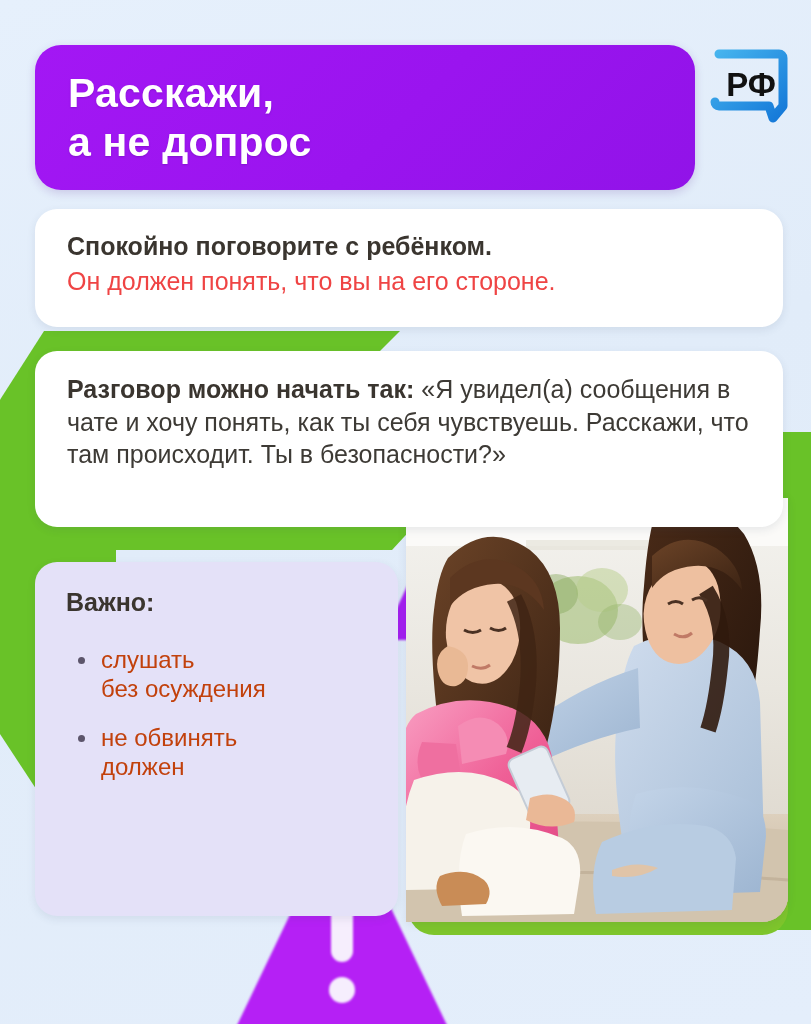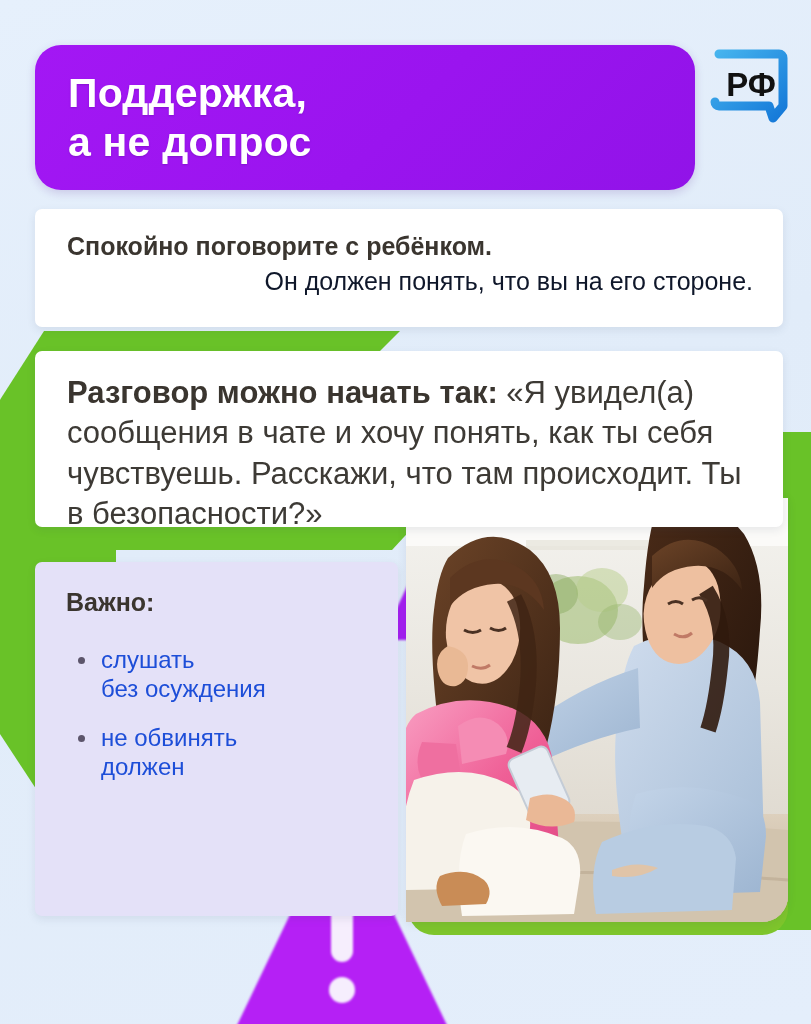--- a/index.html
+++ b/index.html
@@ -114,21 +114,21 @@
     width:88px; height:92px;
     z-index:7;
     text-align:right;
   }
   .logo svg { display:block; }
 
   
   .card {
     position:absolute;
     background:#ffffff;
-    border-radius:7px;
+    border-radius:22px;
     box-shadow:0 3px 9px rgba(50,70,100,.10);
     z-index:5;
   }
   .card-1 {
     left:35px; top:209px;
     width:748px; height:118px;
     padding:22px 30px 0 32px;
   }
   .card-2 {
     left:35px; top:351px;
@@ -142,43 +142,42 @@
     padding:26px 18px 0 31px;
   }
 
   .lead {
     color:#3a352f;
     font-size:25px;
     font-weight:bold;
     line-height:1.24;
   }
   .sub {
-    color:#0f172a;
+    color:#ef4444;
     font-size:25px;
     line-height:1.30;
     margin-top:3px;
-    text-align:right;
   }
   .quote-body {
     color:#3d3a35;
-    font-size:31px;
+    font-size:25px;
     line-height:1.30;
   }
   .quote-body b { color:#3a352f; font-weight:bold; }
 
   .important-title {
     color:#3a352f;
     font-size:25px;
     font-weight:bold;
     margin-bottom:28px;
   }
   .bullets { list-style:none; }
   .bullets li {
     position:relative;
-    color:#1d4ed8;
+    color:#c2410c;
     font-size:24px;
     line-height:1.22;
     padding-left:35px;
     margin-bottom:19px;
     white-space:pre-line;
   }
   .bullets li::before {
     content:"";
     position:absolute;
     left:12px; top:12px;
@@ -307,21 +306,21 @@
 
       <path d="M34 378 q26 -10 44 4 q10 10 2 24 l-44 2 q-10 -18 -2 -30 Z" fill="#c98c56"></path>
 
       <rect x="112" y="252" width="42" height="66" rx="7" transform="rotate(-24 133 285)" fill="#e7ecf2" stroke="#c4ccd6" stroke-width="2"></rect>
       <path d="M124 300 q20 -8 36 2 q12 8 8 22 q-24 10 -48 -2 Z" fill="#eab896"></path>
     </svg>
   </div>
   <div class="green-under-photo"></div>
 
   <div class="header">
-    <div class="header-title">Поддержка,
+    <div class="header-title">Расскажи,
 а не допрос</div>
   </div>
 
   <div class="logo">
     <svg width="88" height="92" viewBox="0 0 88 92">
       <defs>
         <linearGradient id="lg" x1="0" y1="0" x2="1" y2="1">
           <stop offset="0%" stop-color="#46b4ee"></stop>
           <stop offset="100%" stop-color="#1478d8"></stop>
         </linearGradient>

